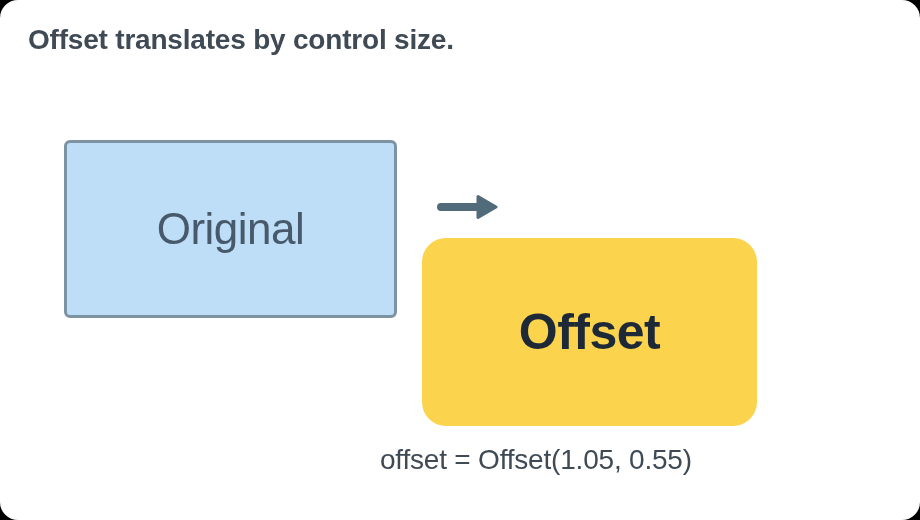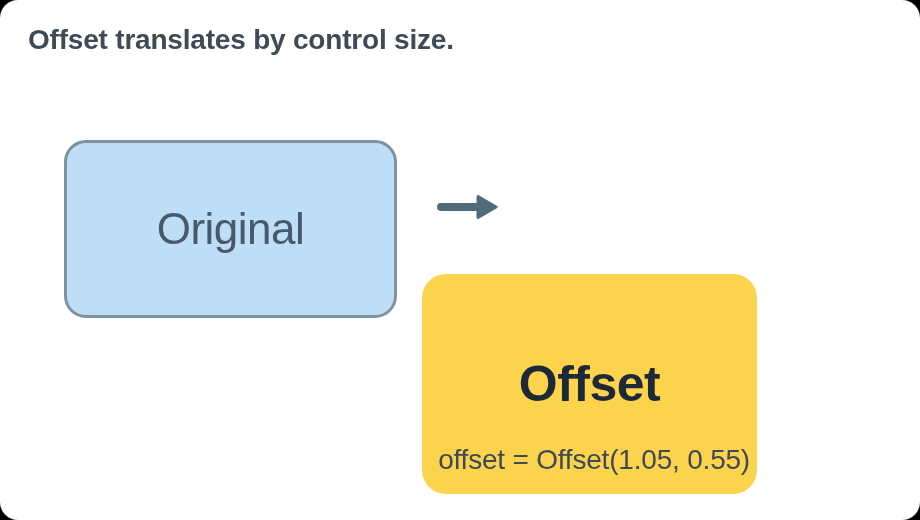--- a/index.html
+++ b/index.html
@@ -41,56 +41,55 @@
     justify-content: center;
     box-sizing: border-box;
   }
   .box.original {
     left: 64px;
     top: 140px;
     width: 333px;
     height: 178px;
     background: var(--blue-fill, #bddef6);
     border: 3px solid var(--blue-border, #7e93a1);
-    border-radius: 22px;
+    border-radius: 6px;
   }
   .box.original .label {
     font-size: 44px;
     font-weight: 400;
     color: var(--original-text, #47596b);
     letter-spacing: -0.5px;
   }
   .box.offset {
     left: 422px;
     top: 238px;
     width: 335px;
-    height: 220px;
+    height: 188px;
     background: var(--yellow-fill, #fcd34d);
     border-radius: 24px;
-    margin-top: 36px;
   }
   .box.offset .label {
     font-size: 50px;
     font-weight: 700;
     color: var(--offset-text, #1d2936);
     letter-spacing: -0.5px;
   }
   .arrow-svg {
     position: absolute;
     left: 436px;
     top: 194px;
     width: 62px;
     height: 26px;
   }
   .caption {
     position: absolute;
     left: 380px;
     top: 444px;
     width: 370px;
-    text-align: right;
+    text-align: left;
     font-size: 28px;
     font-weight: 500;
     color: var(--caption-color, #3f4a55);
     letter-spacing: -0.2px;
     white-space: nowrap;
   }
 </style>
 </head>
 <body>
 

